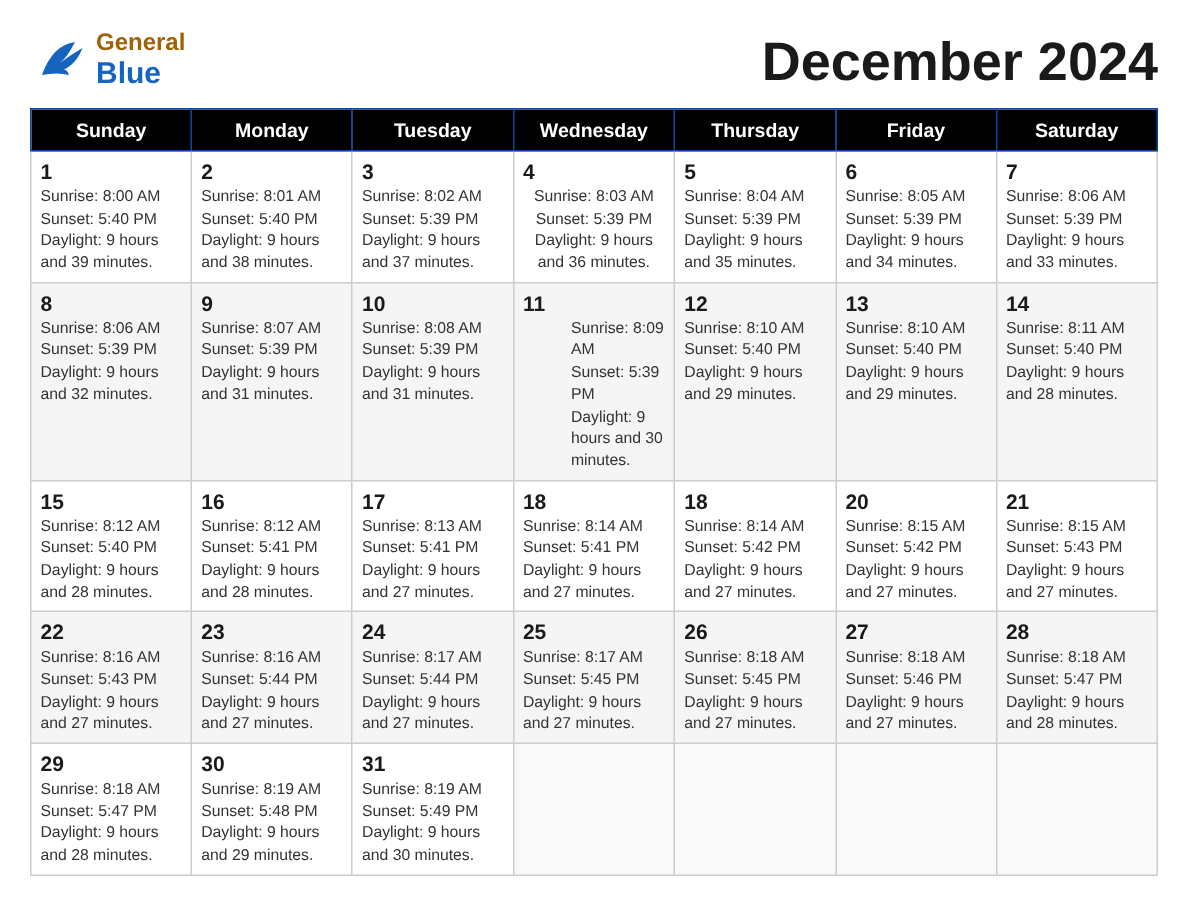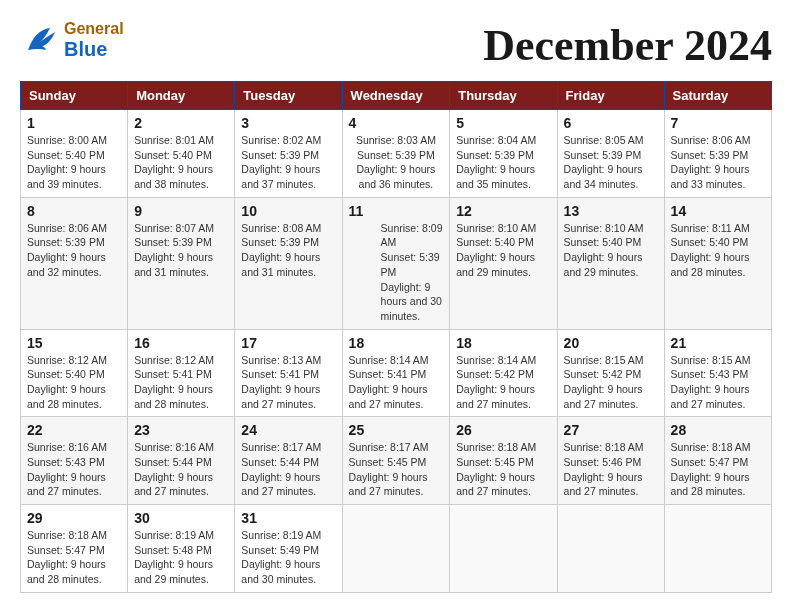--- a/index.html
+++ b/index.html
@@ -13,38 +13,37 @@
     .header {
       display: flex;
       justify-content: space-between;
       align-items: flex-start;
       margin-bottom: 10px;
     }
     .title-block {
       text-align: right;
     }
     .month-title {
-      font-size: 44px;
+      font-size: 36px;
       font-weight: bold;
       color: #1a1a1a;
-      font-family: Liberation Serif, serif;
     }
     .location {
       font-size: 16px;
       color: #444;
     }
     .calendar {
       width: 100%;
       border-collapse: collapse;
       font-size: 11px;
     }
     .calendar thead tr th {
-      background: #7f1d1d;
+      background: #000000;
       color: #fff;
-      text-align: left;
+      text-align: center;
       padding: 6px 8px;
       font-size: 13px;
       font-weight: bold;
       border: 1px solid #0d47a1;
     }
     .calendar tbody tr td {
       border: 1px solid #ccc;
       vertical-align: top;
       padding: 5px 6px;
       width: 108px;

